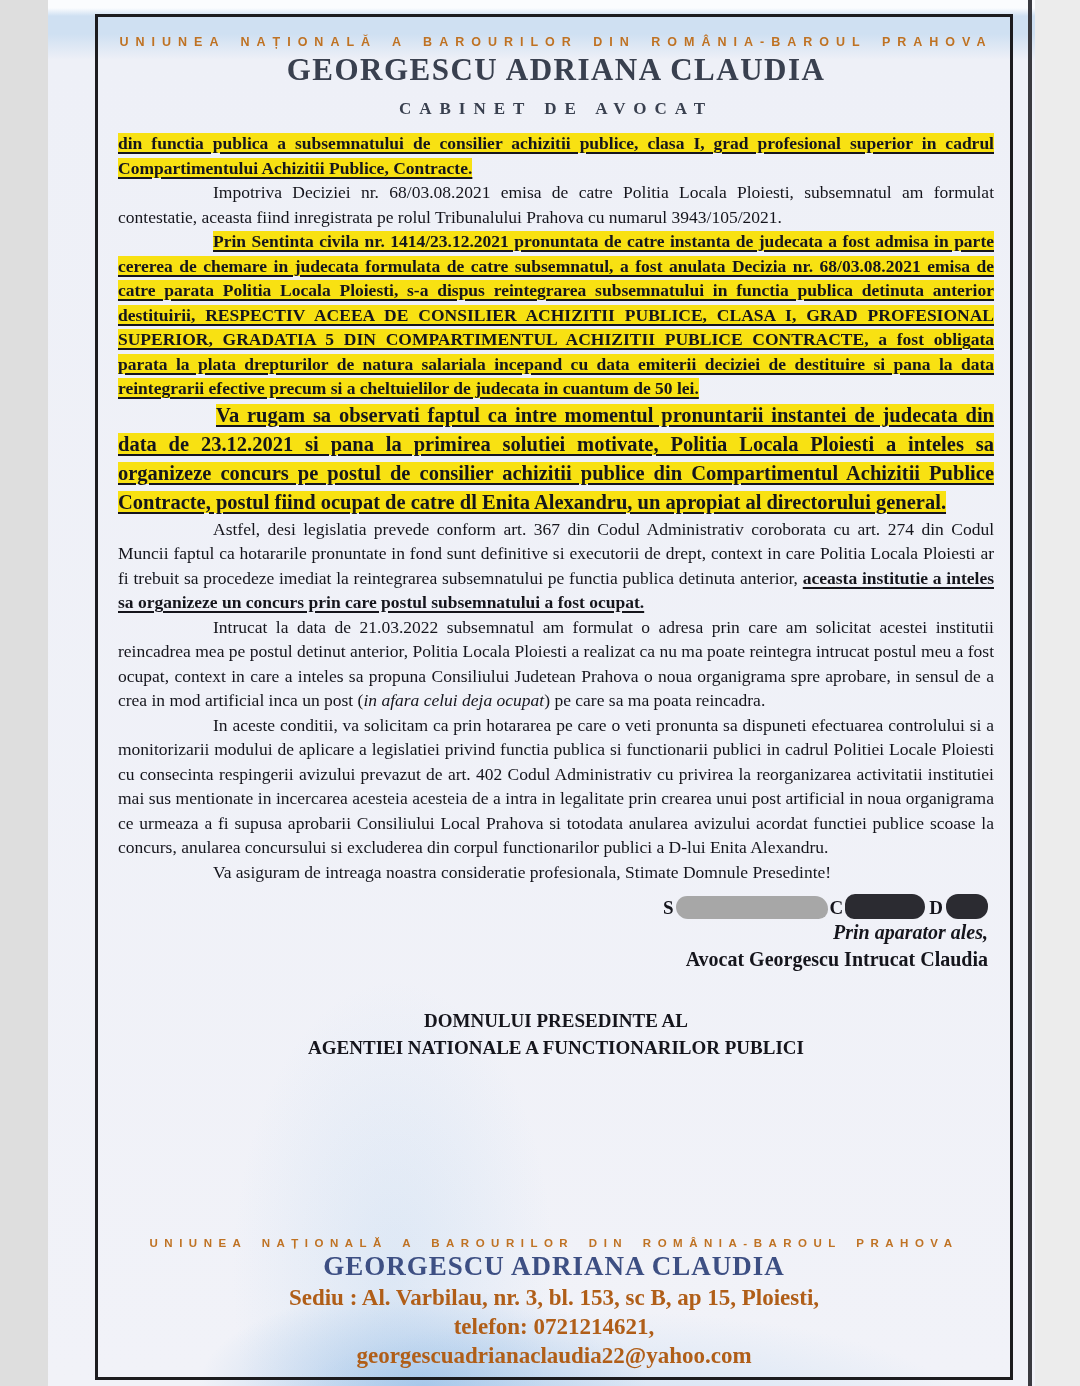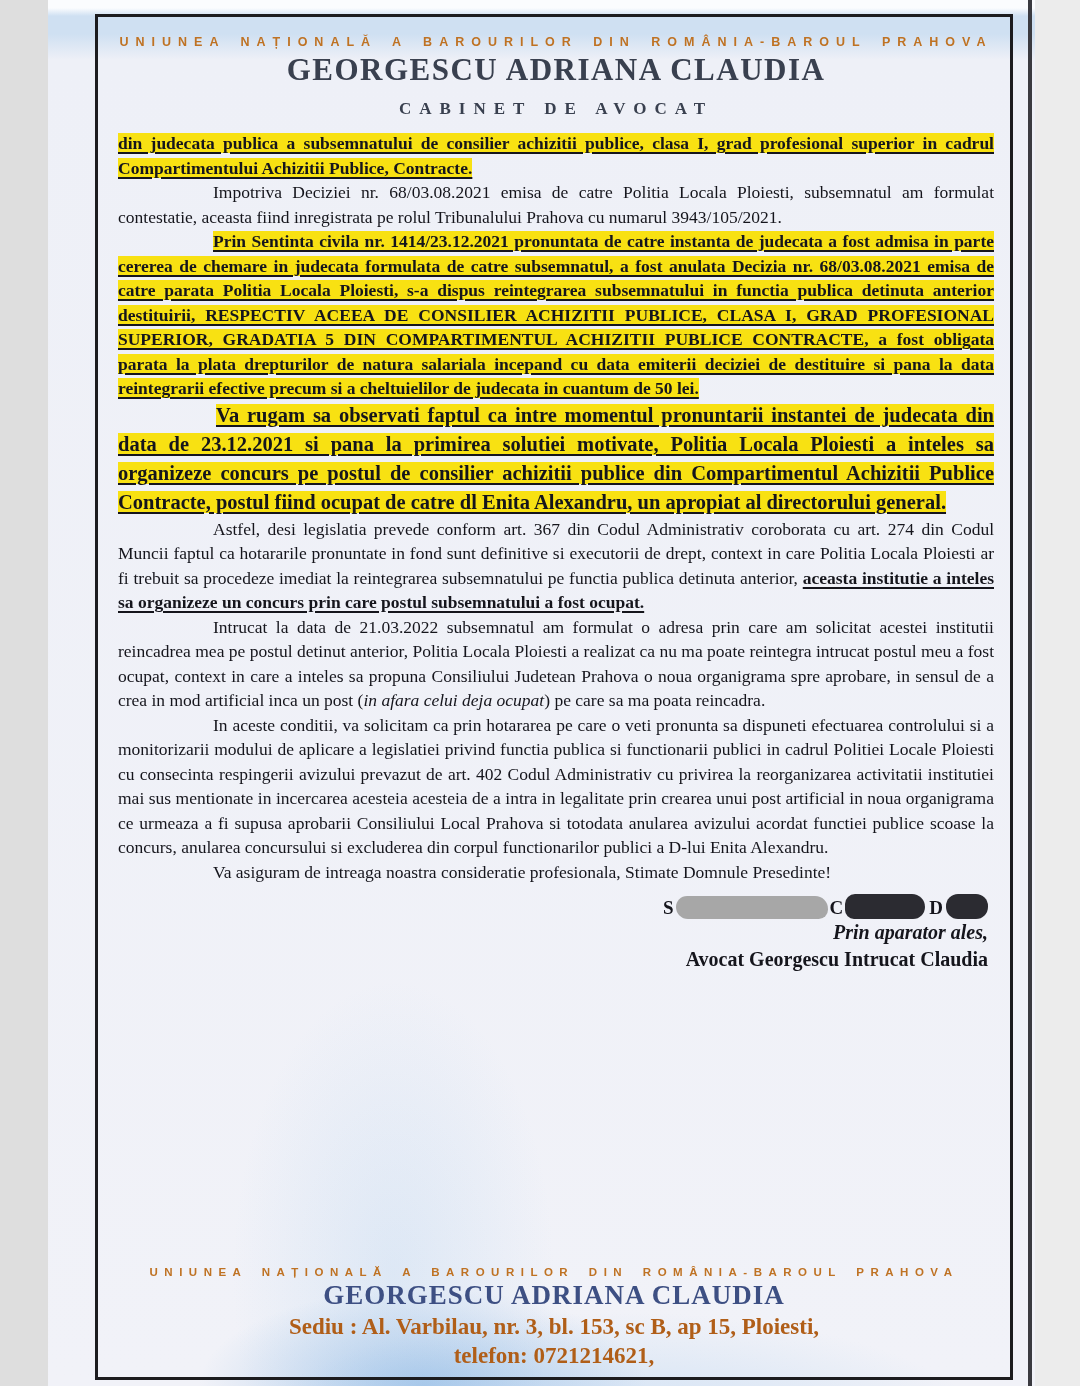--- a/index.html
+++ b/index.html
@@ -55,21 +55,21 @@
 
 <div class="scan">
   <div class="page-edge"></div>
 
   <div class="frame">
 
     <div class="hdr-brand">UNIUNEA NAȚIONALĂ A BAROURILOR DIN ROMÂNIA-BAROUL PRAHOVA</div>
     <div class="hdr-name">GEORGESCU ADRIANA CLAUDIA</div>
     <div class="hdr-office">CABINET DE AVOCAT</div>
 
-    <p class="para"><span class="hl">din judecata publica a subsemnatului de consilier achizitii publice, clasa I, grad profesional superior in cadrul Compartimentului Achizitii Publice, Contracte.</span></p>
+    <p class="para"><span class="hl">din functia publica a subsemnatului de consilier achizitii publice, clasa I, grad profesional superior in cadrul Compartimentului Achizitii Publice, Contracte.</span></p>
 
     <p class="para indent">Impotriva Deciziei nr. 68/03.08.2021 emisa de catre Politia Locala Ploiesti, subsemnatul am formulat contestatie, aceasta fiind inregistrata pe rolul Tribunalului Prahova cu numarul 3943/105/2021.</p>
 
     <p class="para indent"><span class="hl">Prin Sentinta civila nr. 1414/23.12.2021 pronuntata de catre instanta de judecata a fost admisa in parte cererea de chemare in judecata formulata de catre subsemnatul, a fost anulata Decizia nr. 68/03.08.2021 emisa de catre parata Politia Locala Ploiesti, s-a dispus reintegrarea subsemnatului in functia publica detinuta anterior destituirii, RESPECTIV ACEEA DE CONSILIER ACHIZITII PUBLICE, CLASA I, GRAD PROFESIONAL SUPERIOR, GRADATIA 5 DIN COMPARTIMENTUL ACHIZITII PUBLICE CONTRACTE, a fost obligata parata la plata drepturilor de natura salariala incepand cu data emiterii deciziei de destituire si pana la data reintegrarii efective precum si a cheltuielilor de judecata in cuantum de 50 lei.</span></p>
 
     <p class="para-big"><span class="hl">Va rugam sa observati faptul ca intre momentul pronuntarii instantei de judecata din data de 23.12.2021 si pana la primirea solutiei motivate, Politia Locala Ploiesti a inteles sa organizeze concurs pe postul de consilier achizitii publice din Compartimentul Achizitii Publice Contracte, postul fiind ocupat de catre dl Enita Alexandru, un apropiat al directorului general.</span></p>
 
     <p class="para indent"><span>Astfel, desi legislatia prevede conform art. 367 din Codul Administrativ coroborata cu art. 274 din Codul Muncii faptul ca hotararile pronuntate in fond sunt definitive si executorii de drept, context in care Politia Locala Ploiesti ar fi trebuit sa procedeze imediat la reintegrarea subsemnatului pe functia publica detinuta anterior, </span><span class="bold-ul">aceasta institutie a inteles sa organizeze un concurs prin care postul subsemnatului a fost ocupat.</span></p>
 
     <p class="para indent"><span>Intrucat la data de 21.03.2022 subsemnatul am formulat o adresa prin care am solicitat acestei institutii reincadrea mea pe postul detinut anterior, Politia Locala Ploiesti a realizat ca nu ma poate reintegra intrucat postul meu a fost ocupat, context in care a inteles sa propuna Consiliului Judetean Prahova o noua organigrama spre aprobare, in sensul de a crea in mod artificial inca un post (</span><span class="ital">in afara celui deja ocupat</span><span>) pe care sa ma poata reincadra.</span></p>
@@ -77,22 +77,27 @@
     <p class="para indent"><span>In aceste conditii, va solicitam ca prin hotararea pe care o veti pronunta sa dispuneti efectuarea controlului si a monitorizarii modului de aplicare a legislatiei privind functia publica si functionarii publici in cadrul Politiei Locale Ploiesti cu consecinta respingerii avizului prevazut de art. 402 Codul Administrativ cu privirea la reorganizarea activitatii institutiei mai sus mentionate in incercarea acesteia acesteia de a intra in legalitate prin crearea unui post artificial in noua organigrama ce urmeaza a fi supusa aprobarii Consiliului Local Prahova si totodata anularea avizului acordat functiei publice scoase la concurs, anularea concursului si excluderea din corpul functionarilor publici a </span><span class="red-ul">D-lui Enita Alexandru</span><span>.</span></p>
 
     <p class="para indent">Va asiguram de intreaga noastra consideratie profesionala, Stimate Domnule Presedinte!</p>
 
     <div class="sig">
       <div class="sig-redacted"><span>S</span><span class="blob blob-gray"></span><span>C</span><span class="blob blob-dark1"></span><span>D</span><span class="blob blob-dark2"></span></div>
       <div class="sig-caption">Prin aparator ales,</div>
       <div class="sig-counsel">Avocat Georgescu Intrucat Claudia</div>
     </div>
 
+    <div class="addressee">
+      <div>DOMNULUI PRESEDINTE AL</div>
+      <div>AGENTIEI NATIONALE A FUNCTIONARILOR PUBLICI</div>
+    </div>
 
     <div class="footer">
       <div class="footer-brand">UNIUNEA NAȚIONALĂ A BAROURILOR DIN ROMÂNIA-BAROUL PRAHOVA</div>
       <div class="footer-name">GEORGESCU ADRIANA CLAUDIA</div>
       <div class="footer-addr">Sediu : Al. Varbilau, nr. 3, bl. 153, sc B, ap 15, Ploiesti,</div>
       <div class="footer-addr">telefon: 0721214621,</div>
+      <div class="footer-addr">georgescuadrianaclaudia22@yahoo.com</div>
     </div>
 
   </div>
 </div>
 
 </body></html>

